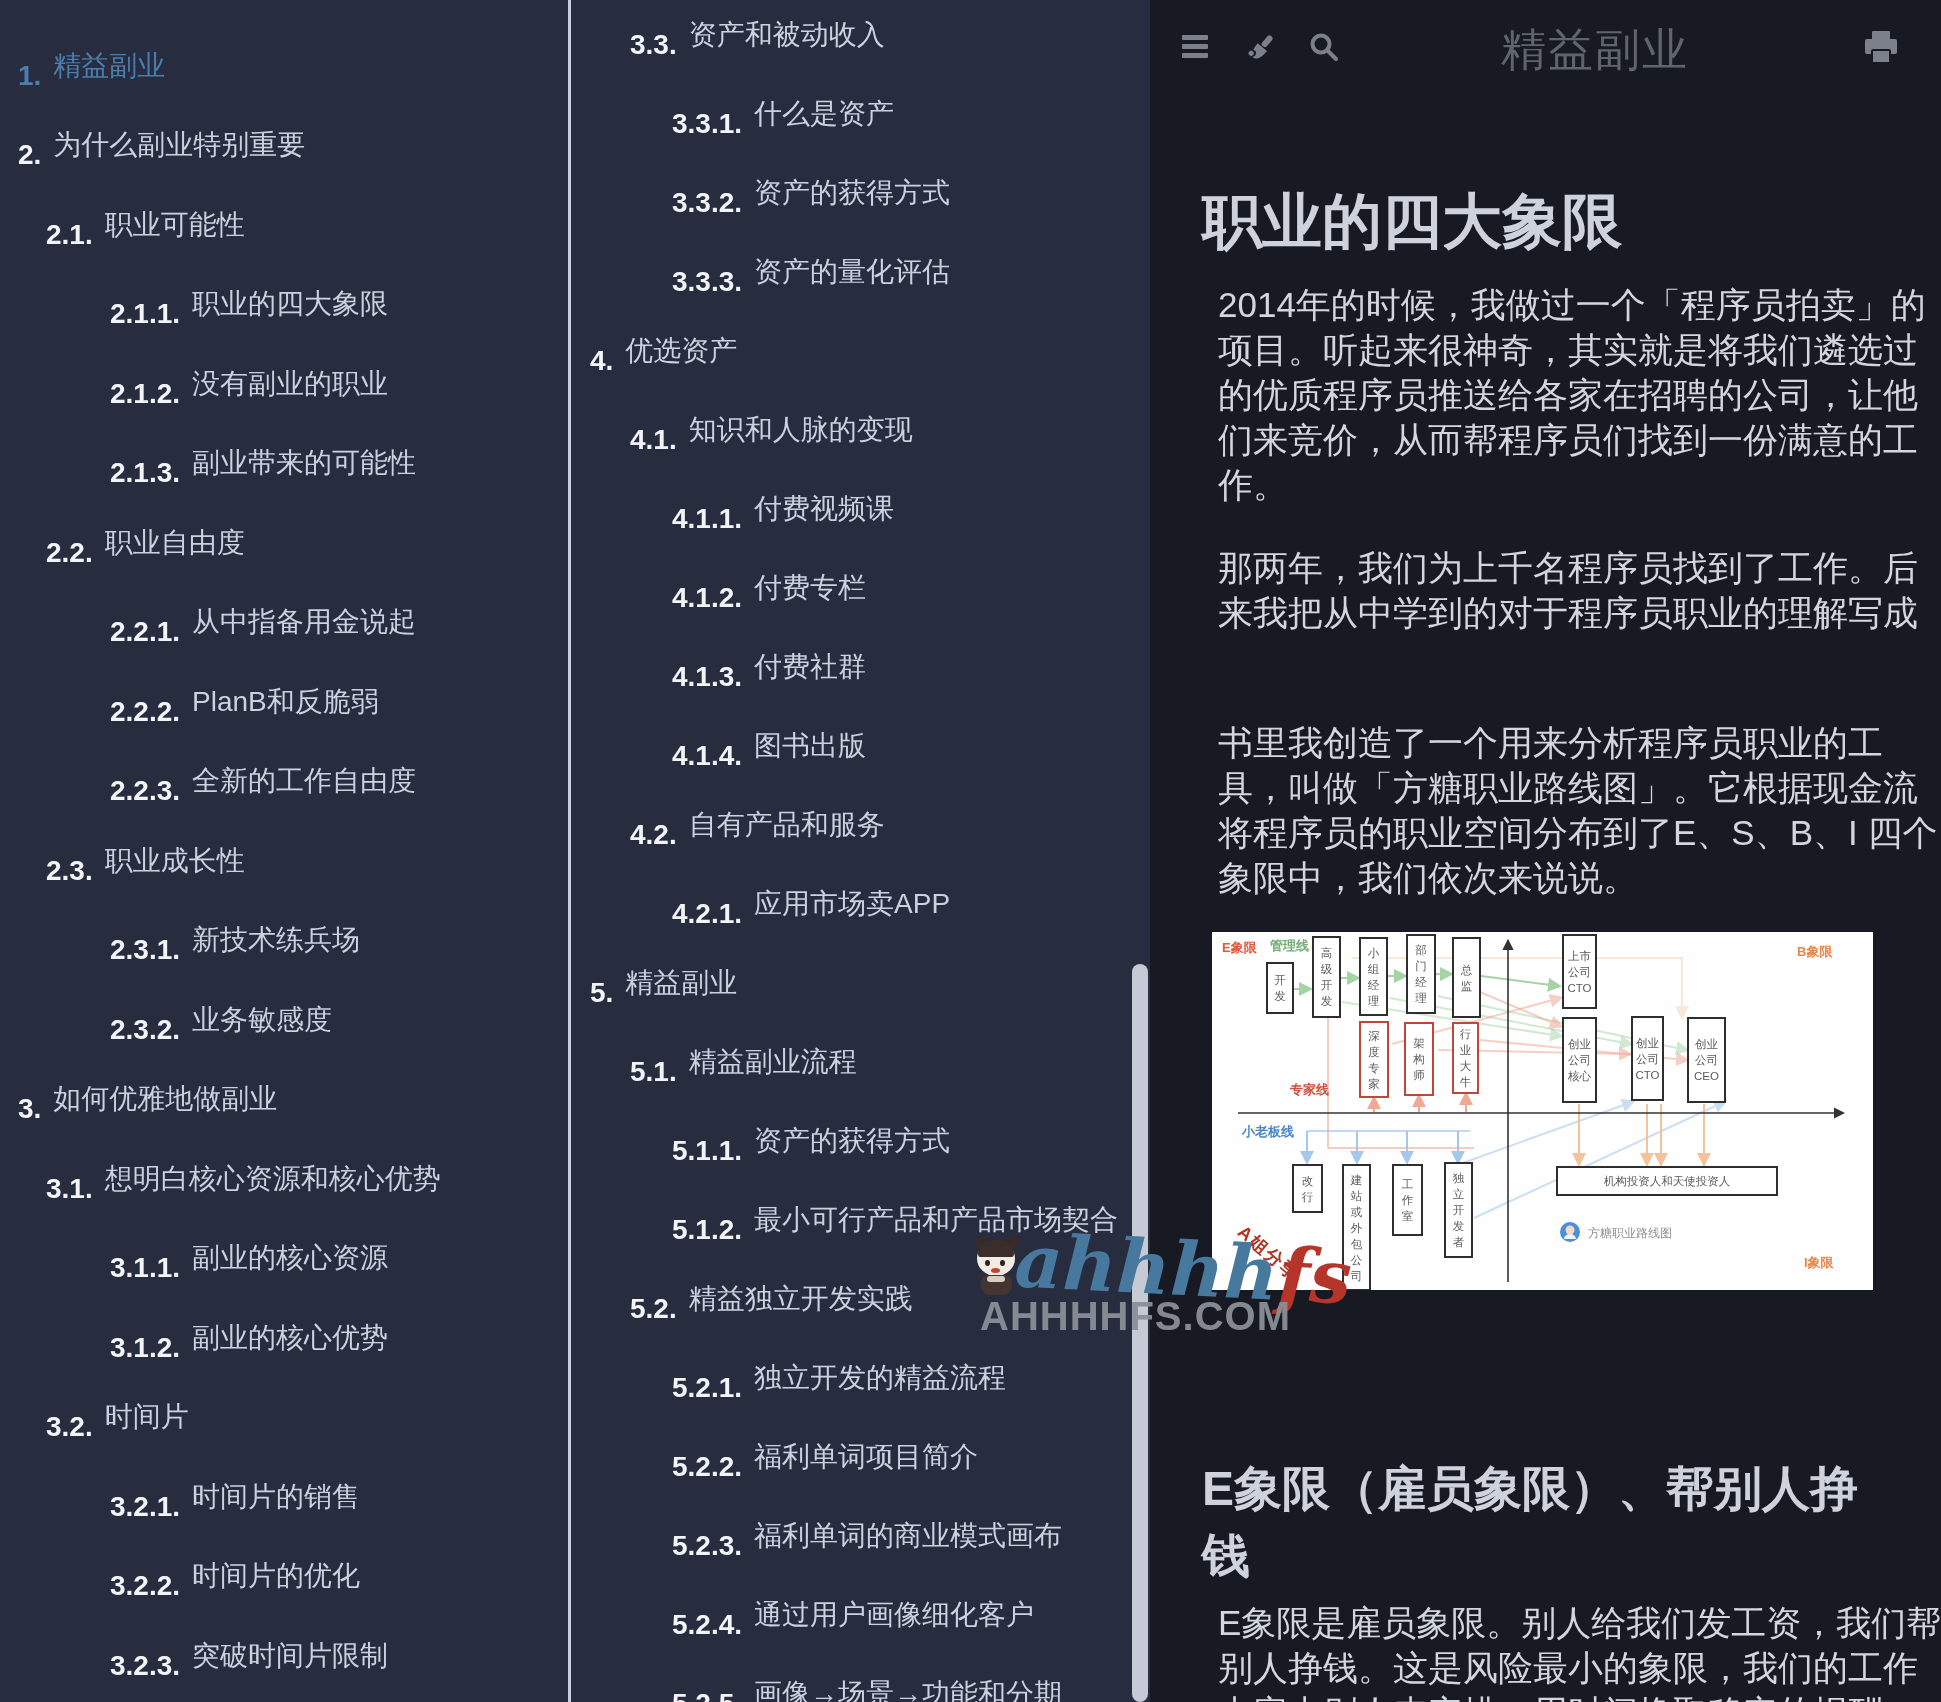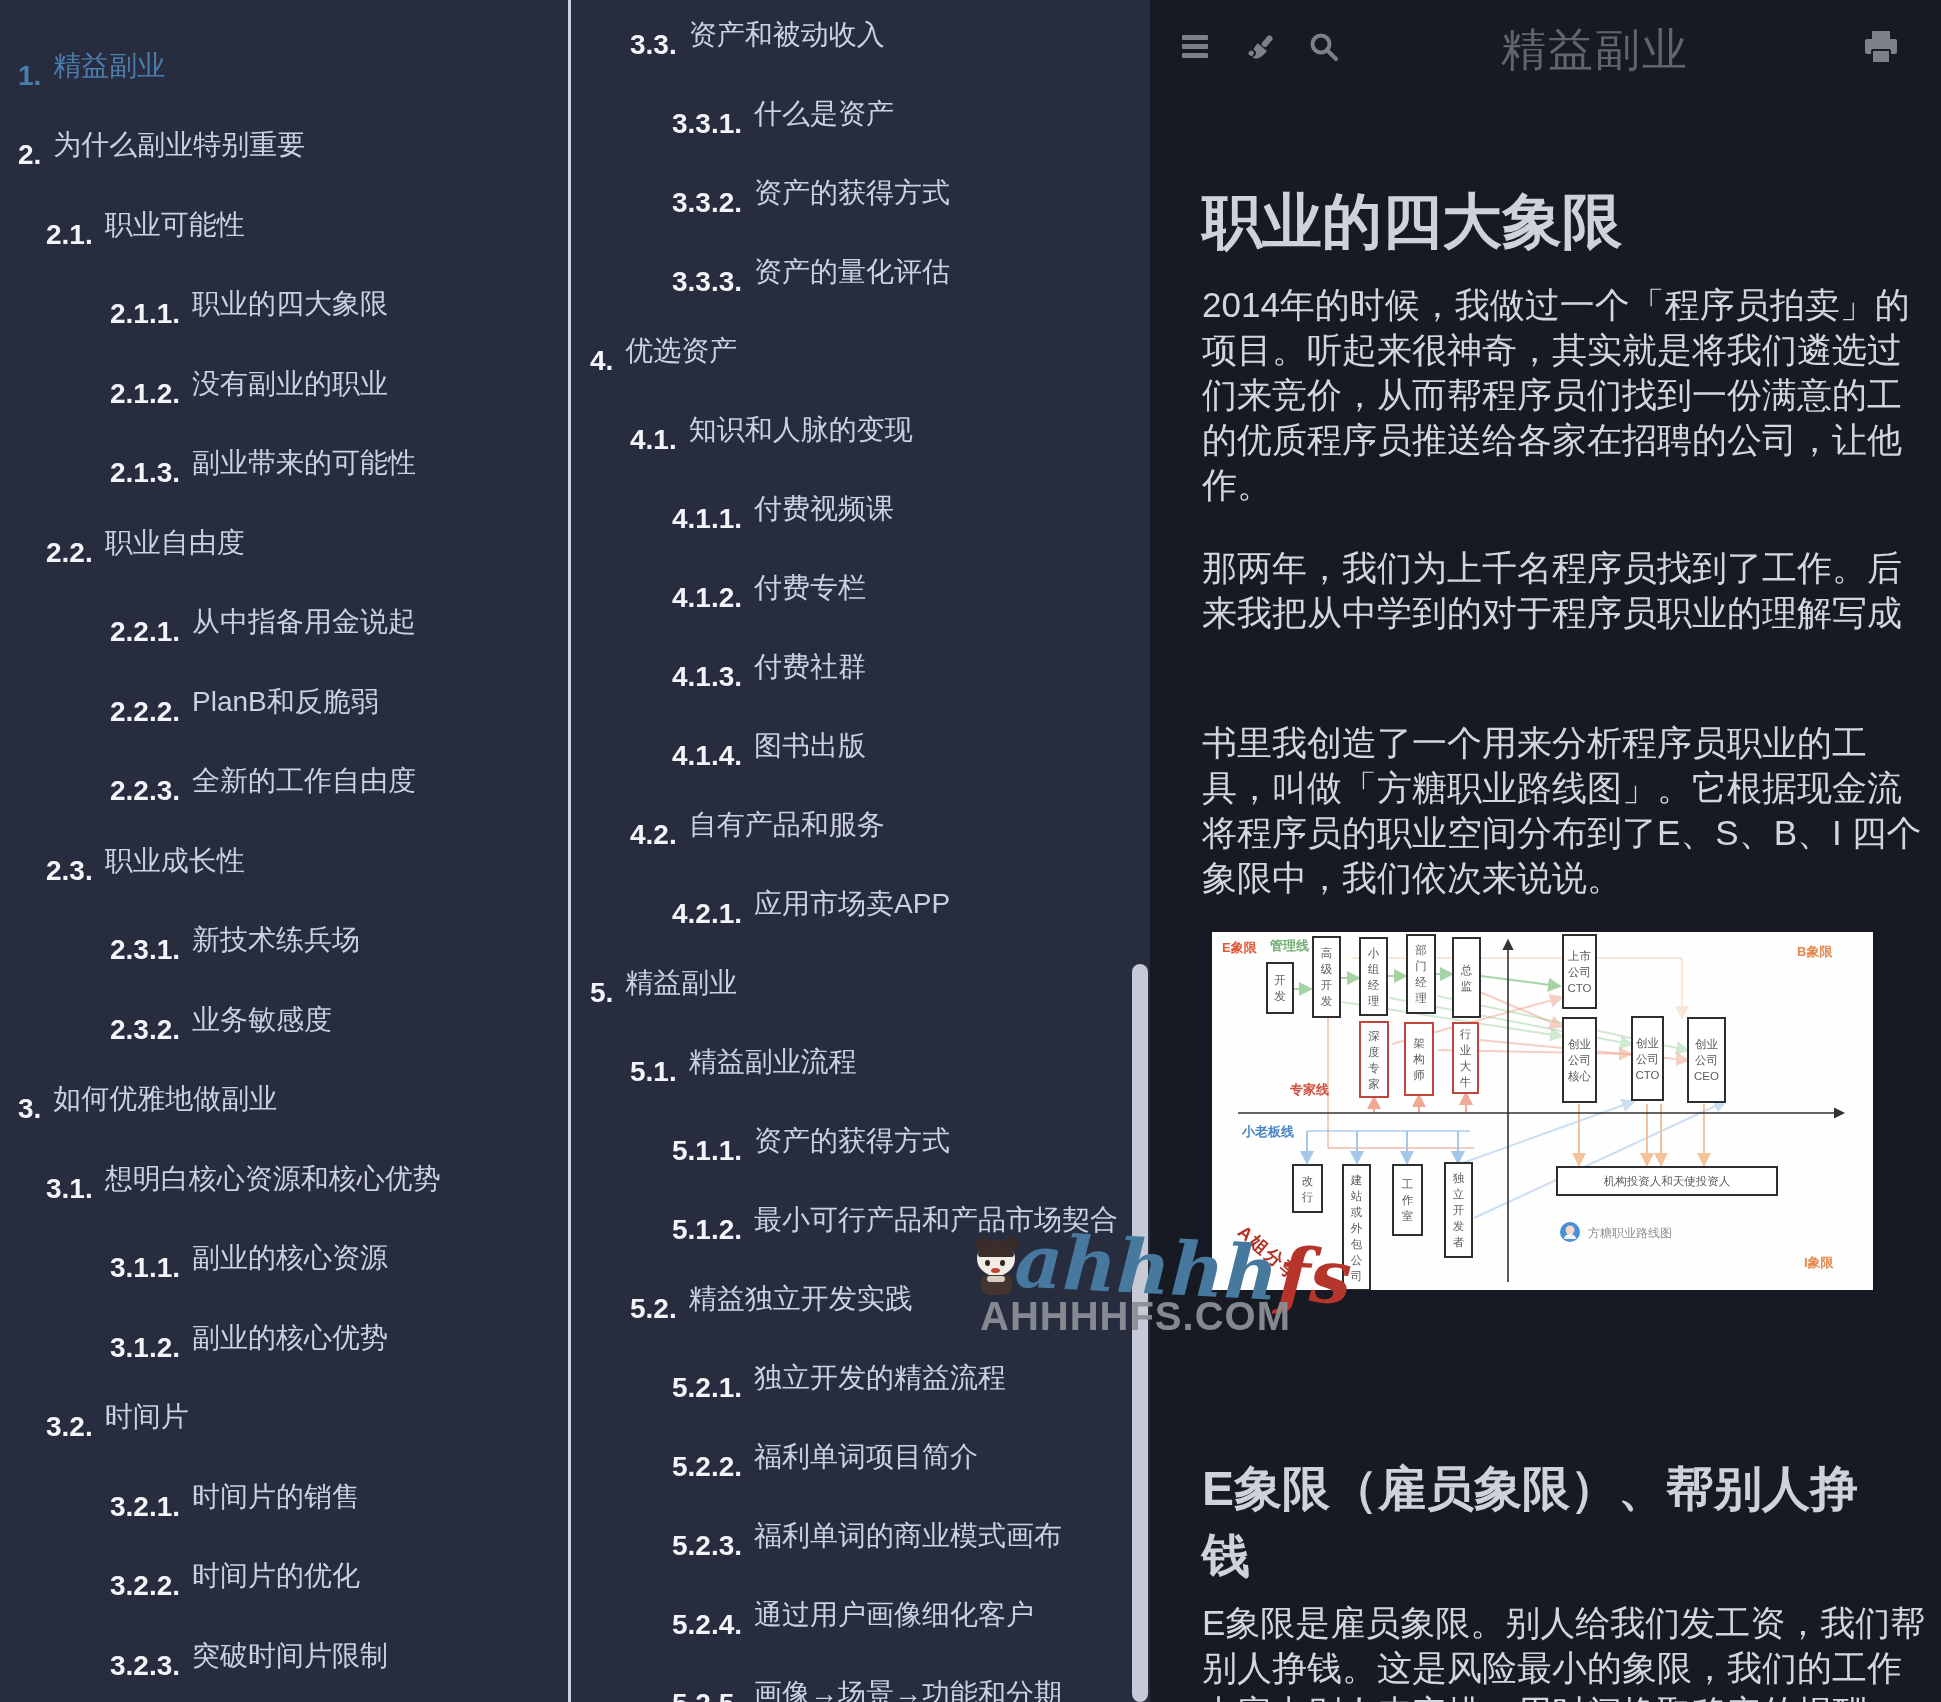--- a/index.html
+++ b/index.html
@@ -23,21 +23,21 @@
   
   .main-panel{position:absolute;left:1150px;top:0;width:791px;height:1702px;background:#171a23;}
   .icon-btn{position:absolute;top:31px;width:34px;height:34px;color:#7b808b;cursor:pointer;}
   .icon-btn svg{display:block;}
   #btn-menu{left:30px;} #btn-brush{left:92px;} #btn-search{left:158px;} #btn-print{left:713px;}
   .header-title{position:absolute;left:325px;top:20px;width:240px;text-align:center;
     font-size:45px;color:#5f656f;letter-spacing:2px;}
   .article{position:absolute;left:52px;width:700px;}
   .a-h1{top:146px;font-size:60px;font-weight:700;color:#ced2dd;line-height:72px;}
   .a-h2{top:1424px;font-size:48px;font-weight:700;color:#ced2dd;line-height:67px;margin-top:31px;}
-  .para{position:absolute;left:52px;width:700px;font-size:35px;line-height:45px;color:#d2d6df;}
+  .para{position:absolute;left:68px;width:700px;font-size:35px;line-height:45px;color:#d2d6df;}
   .para .line{white-space:nowrap;}
   .tlink{color:#3d86c4;cursor:pointer;}
   
   .figure-wrap{position:absolute;left:62px;top:932px;width:661px;height:358px;background:#fefefe;z-index:1;}
   .share-tag{position:absolute;left:36px;top:288px;font-size:18px;font-weight:700;color:#b33122;
     letter-spacing:2px;transform:rotate(40deg);transform-origin:left top;white-space:nowrap;}
   
   .wm-script{position:absolute;left:1015px;top:1226px;z-index:9;font-family:"DejaVu Serif",serif;
     font-style:italic;font-weight:700;font-size:74px;transform:rotate(3deg);white-space:nowrap;}
   .wm-script .s1{color:#47789e;} .wm-script .s2{color:#b5352b;}
@@ -276,22 +276,22 @@
       <rect x="9" y="19" width="18" height="13" rx="1" stroke="#171a23" stroke-width="2"></rect>
     </svg>
   </div>
 
   <h1 class="article a-h1">职业的四大象限</h1>
 
   <div id="paras">
       <div class="para" style="top: 282px;">
         <div class="line"><span>2014年的时候，我做过一个「程序员拍卖」的</span></div>
         <div class="line"><span>项目。听起来很神奇，其实就是将我们遴选过</span></div>
+        <div class="line"><span>的优质程序员推送给各家在招聘的公司，让他</span></div>
         <div class="line"><span>们来竞价，从而帮程序员们找到一份满意的工</span></div>
-        <div class="line"><span>的优质程序员推送给各家在招聘的公司，让他</span></div>
         <div class="line"><span>作。</span></div>
       </div>
       <div class="para" style="top: 545px;">
         <div class="line"><span>那两年，我们为上千名程序员找到了工作。后</span></div>
         <div class="line"><span>来我把从中学到的对于程序员职业的理解写成</span></div>
       </div>
       <div class="para" style="top: 720px;">
         <div class="line"><span>书里我创造了一个用来分析程序员职业的工</span></div>
         <div class="line"><span>具，叫做「方糖职业路线图」。它根据现金流</span></div>
         <div class="line"><span>将程序员的职业空间分布到了E、S、B、I 四个</span></div>

